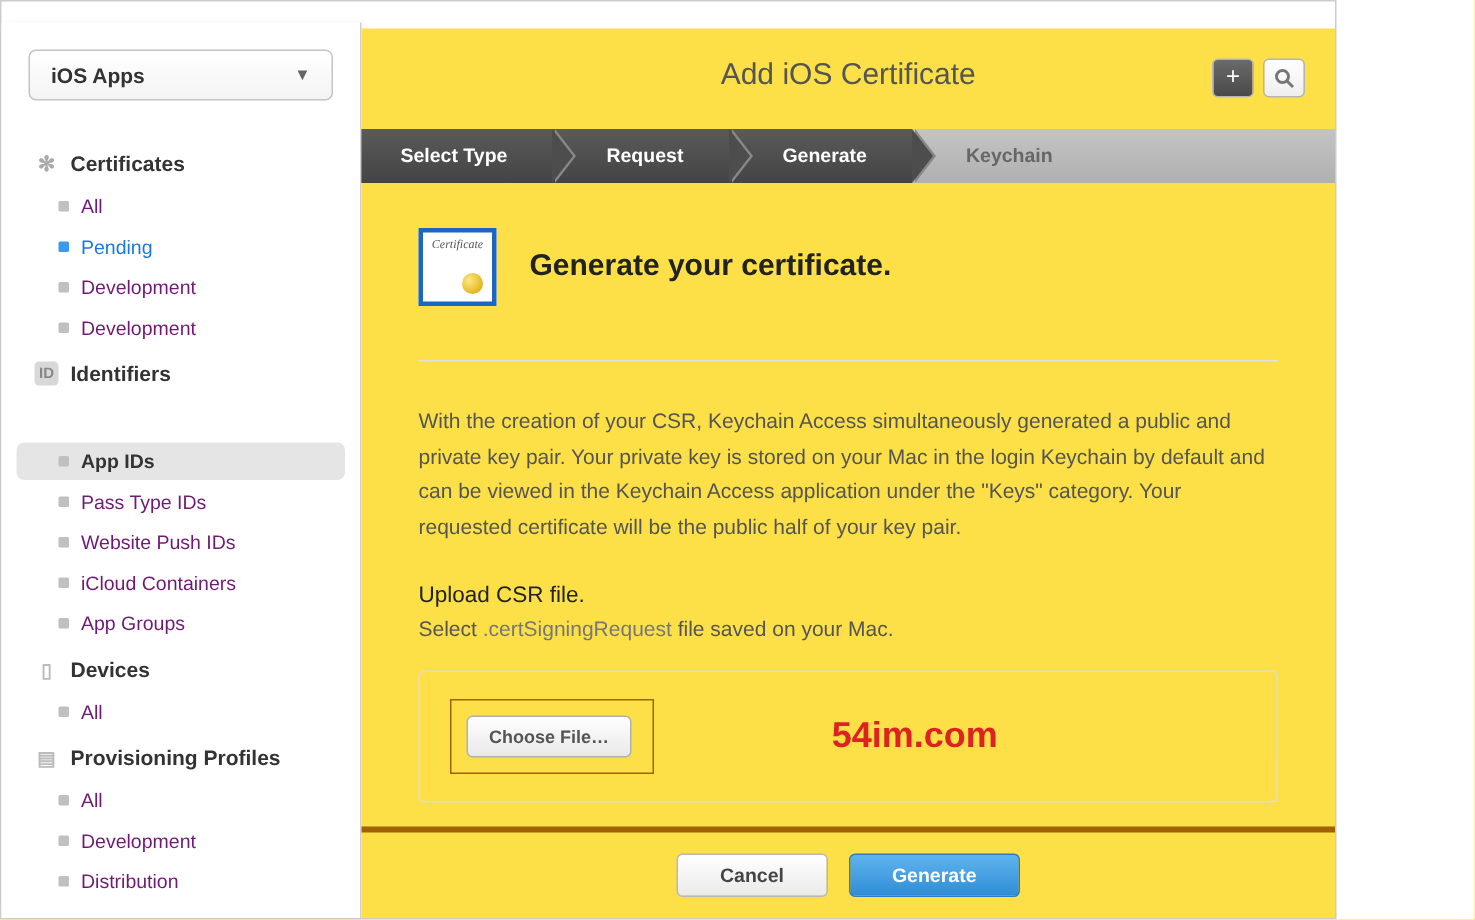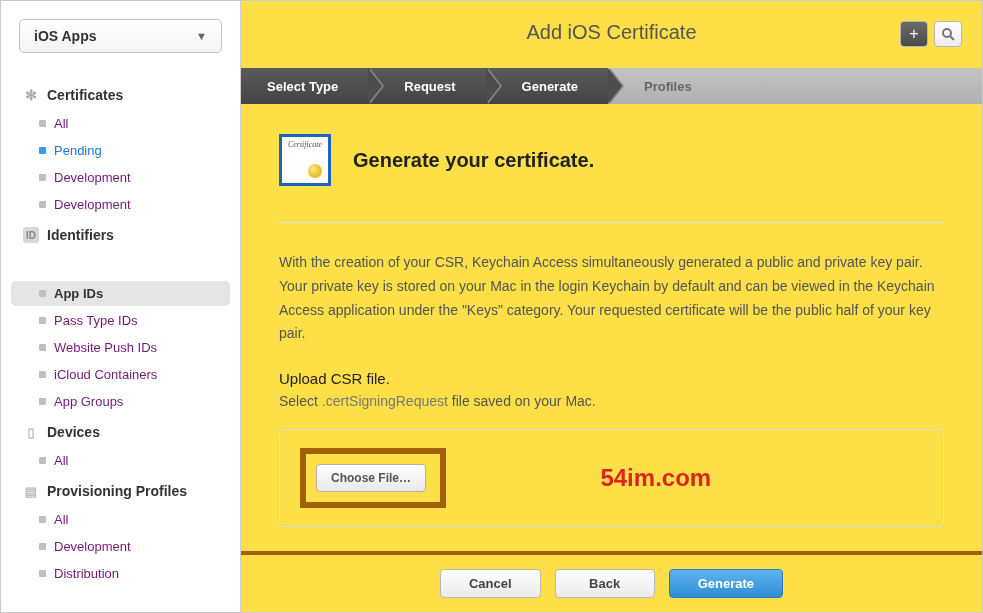--- a/index.html
+++ b/index.html
@@ -1,17 +1,17 @@
 <!DOCTYPE html>
 <html><head>
   <meta charset="utf-8">
   <style>
     * { box-sizing: border-box; margin: 0; padding: 0; }
     body { font-family: "Lucida Grande", Helvetica, Arial, sans-serif; font-size: 13px; color: #333; background: #fff; }
-    .container { display: flex; width: 983px; height: 613px; border: 1px solid #ccc; }
+    .container { display: flex; width: 891px; height: 613px; border: 1px solid #ccc; align-items: flex-end; }
     
     
     .sidebar { width: 240px; background: #fff; border-right: 1px solid #d0d0d0; box-shadow: 2px 0 6px rgba(0,0,0,0.06); padding: 18px 10px 10px 10px; }
     .sidebar-select { display: flex; align-items: center; justify-content: space-between; border: 1px solid #c4c4c4; border-radius: 5px; padding: 8px 14px; margin: 0 8px 28px 8px; background: linear-gradient(#fff,#f4f4f4); cursor: pointer; font-weight: bold; font-size: 14px; color: #333; }
     .sidebar-select .chev { font-size: 11px; color: #666; }
     
     .section-header { display: flex; align-items: center; gap: 8px; font-weight: bold; color: #333; font-size: 14px; padding: 6px 12px; margin-top: 4px; }
     .section-header .hicon { width: 16px; height: 16px; display: inline-flex; align-items: center; justify-content: center; border-radius: 3px; font-size: 10px; font-weight: bold; background: #e6e6e6; color: #888; }
     .hicon.gear { background: transparent; color: #aaa; font-size: 14px; }
     .hicon.id { background: #d8d8d8; color: #888; }
@@ -48,21 +48,21 @@
     .cert-badge { width: 52px; height: 52px; border: 3px solid #1a66c2; background: #fff; display: flex; flex-direction: column; align-items: center; justify-content: flex-start; padding-top: 3px; font-size: 8px; font-style: italic; font-family: Georgia, serif; color: #555; position: relative; }
     .cert-badge .seal { width: 14px; height: 14px; border-radius: 50%; background: radial-gradient(circle at 35% 35%, #ffe680, #d4a500); position: absolute; bottom: 5px; right: 6px; }
     .gen-title { font-size: 20px; font-weight: bold; color: #222; }
     .divider { border: none; border-top: 1px solid #e0e0e0; margin: 0 0 28px 0; }
     .desc { color: #555; line-height: 1.7; font-size: 14px; margin-bottom: 24px; }
     .upload-title { font-weight: normal; font-size: 15px; color: #222; margin-bottom: 6px; }
     .upload-sub { color: #555; font-size: 14px; margin-bottom: 20px; }
     .upload-sub .ext { color: #777; }
     
     .file-box { border: 1px solid #dcdcdc; border-radius: 4px; padding: 18px 20px; display: flex; align-items: center; position: relative; }
-    .red-highlight { border: 6px solid #a16207; padding: 10px 14px 10px 10px; display: inline-block; }
+    .red-highlight { border: 1px solid #a16207; padding: 10px 14px 10px 10px; display: inline-block; }
     .choose-btn { border: 1px solid #b0b0b0; border-radius: 4px; background: linear-gradient(#fefefe,#e9e9e9); padding: 6px 14px; font-size: 12px; font-weight: bold; color: #555; cursor: pointer; }
     .watermark { position: absolute; left: 50%; transform: translateX(-10%); font-size: 24px; color: #d22; font-weight: bold; font-family: Arial; }
     
     
     .footer { border-top: 4px solid #a16207; padding: 14px; display: flex; justify-content: center; gap: 14px; }
     .fbtn { padding: 6px 28px; border-radius: 4px; border: 1px solid #b8b8b8; background: linear-gradient(#fff,#eaeaea); font-size: 13px; font-weight: bold; color: #444; cursor: pointer; min-width: 100px; }
     .fbtn.primary { background: linear-gradient(#5fb4ee,#2f8dd6); border-color: #2a7ec0; color: #fff; }
   </style>
 </head>
 <body>
@@ -174,21 +174,21 @@
           <span>Request</span>
           <span class="step-arrow outline"></span>
           <span class="step-arrow"></span>
         </div>
       <div class="step dark">
           <span>Generate</span>
           <span class="step-arrow outline"></span>
           <span class="step-arrow"></span>
         </div>
       <div class="step light">
-          <span>Profiles</span>
+          <span>Keychain</span>
         </div>
     </div>
 
     <div class="content">
       <div class="cert-row">
         <div class="cert-badge">
           <span>Certificate</span>
           <span class="seal"></span>
         </div>
         <h2 class="gen-title">Generate your certificate.</h2>
@@ -204,17 +204,16 @@
       <div class="file-box">
         <span class="red-highlight">
           <button class="choose-btn">Choose File…</button>
         </span>
         <span class="watermark">54im.com</span>
       </div>
     </div>
 
     <div class="footer">
       <button class="fbtn">Cancel</button>
-      <button class="fbtn">Back</button>
       <button class="fbtn primary">Generate</button>
     </div>
   </main>
 </div>
 
 </body></html>

